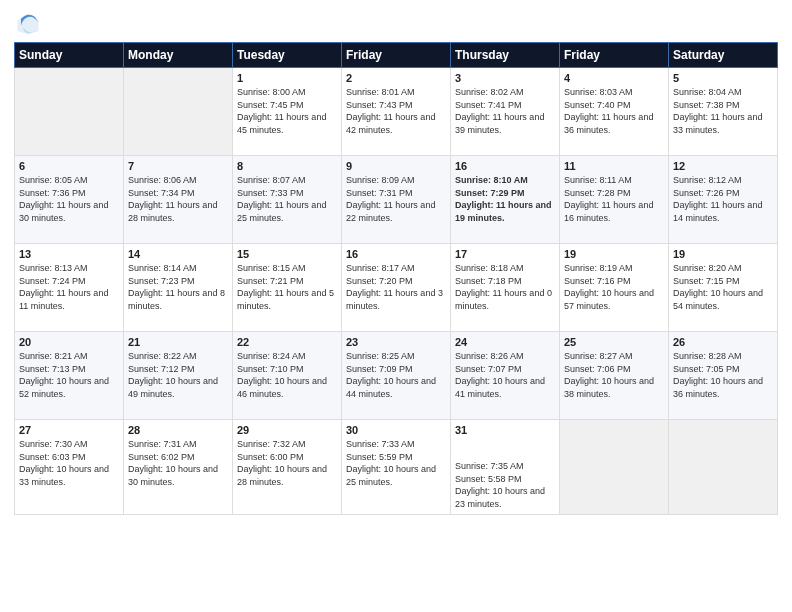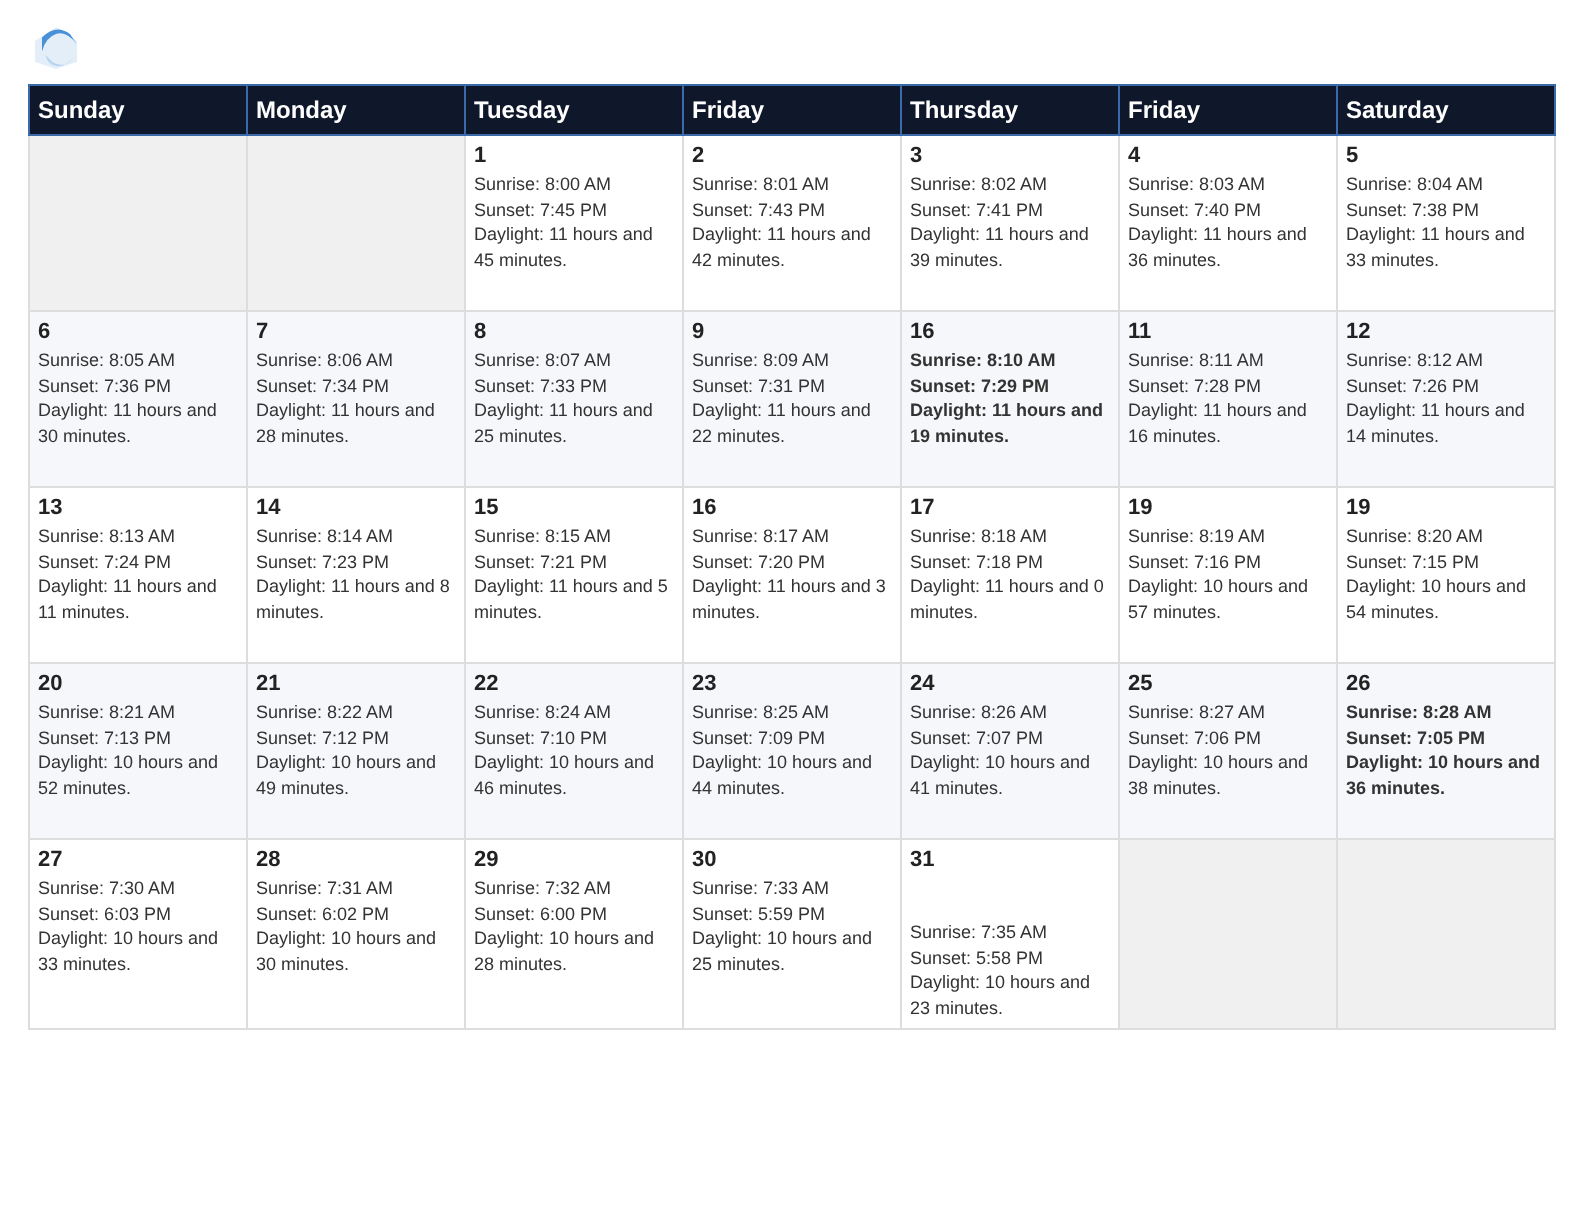--- a/index.html
+++ b/index.html
@@ -277,21 +277,21 @@
 Daylight: 10 hours and 41 minutes.</div>
           </td>
           <td>
             <span class="day-num">25</span>
             <div class="day-info" style="white-space: pre-line;">Sunrise: 8:27 AM
 Sunset: 7:06 PM
 Daylight: 10 hours and 38 minutes.</div>
           </td>
           <td>
             <span class="day-num">26</span>
-            <div class="day-info" style="white-space: pre-line; font-weight: bold;">Sunrise: 8:28 AM
+            <div class="day-info" style="white-space: pre-line;">Sunrise: 8:28 AM
 Sunset: 7:05 PM
 Daylight: 10 hours and 36 minutes.</div>
           </td>
         </tr>
         <tr>
           <td>
             <span class="day-num">27</span>
             <div class="day-info" style="white-space: pre-line;">Sunrise: 7:30 AM
 Sunset: 6:03 PM
 Daylight: 10 hours and 33 minutes.</div>

